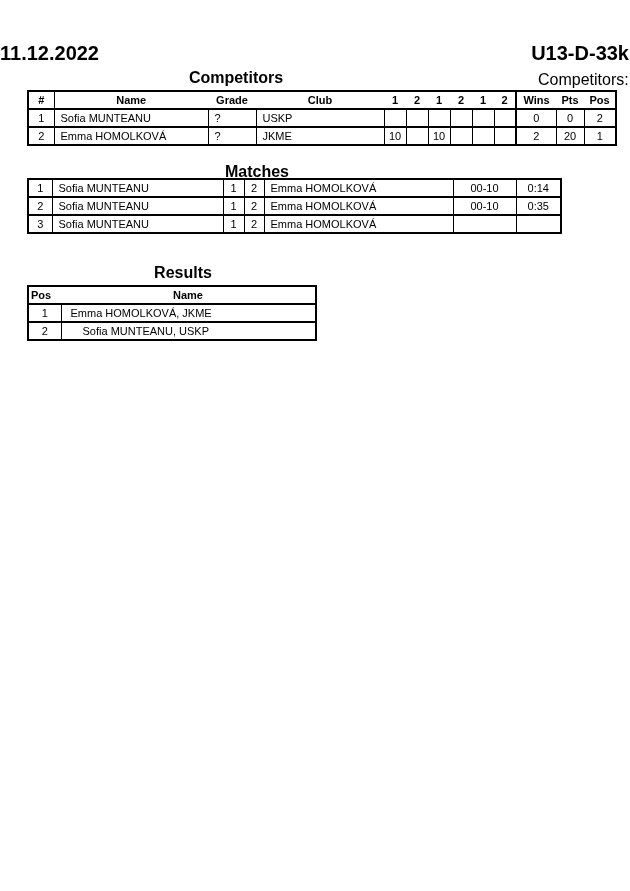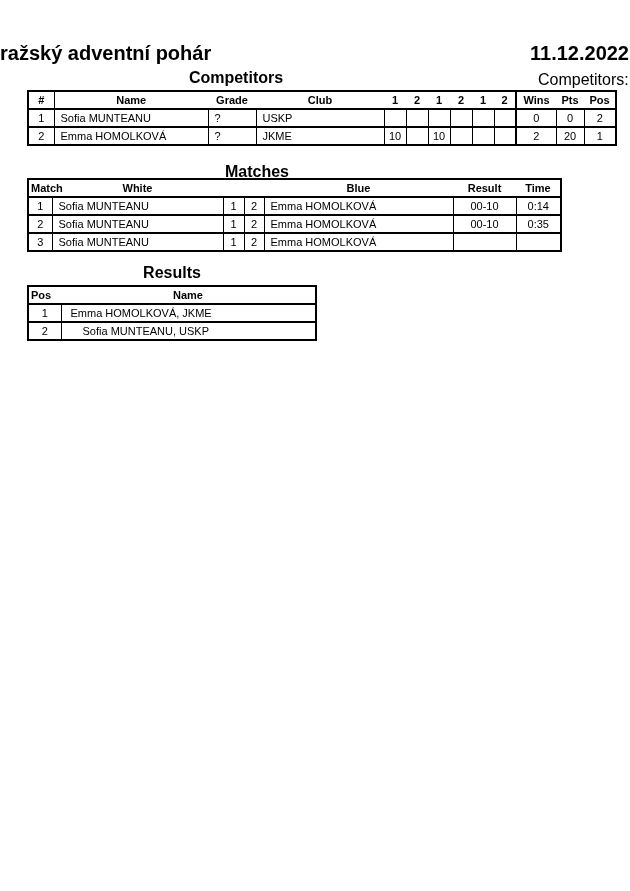--- a/index.html
+++ b/index.html
@@ -15,21 +15,21 @@
     position: absolute; top: 42px; left: 0; width: 629px;
     display: flex; justify-content: space-between;
     font-size: 20px; font-weight: bold; white-space: nowrap;
   }
   .sec-heading {
     position: absolute; font-size: 16px; font-weight: bold;
     text-align: center; white-space: nowrap;
   }
   #comp-heading    { top: 69px;  left: 0; width: 472px; }
   #matches-heading { top: 163px; left: 16px; width: 482px; }
-  #results-heading { top: 264px; left: 0; width: 344px; }
+  #results-heading { top: 264px; left: 11px; width: 344px; }
   .comp-count {
     position: absolute; top: 71px; left: 490px; width: 152px;
     font-size: 16px; text-align: right; white-space: nowrap;
   }
   table {
     position: absolute;
     border-collapse: collapse; table-layout: fixed;
     border: 2px solid #000; background: #fff;
   }
   #competitors-table { left: 27px; top: 90px;  width: 590px; }
@@ -51,22 +51,22 @@
   }
   td.left { text-align: left; padding-left: 6px; }
   .thickL { border-left: 2px solid #000 !important; }
   th.hairR { border-right: 1px solid #000; }
   th.alignL { text-align: left; padding-left: 2px; }
 </style>
 </head>
 <body>
 
 <div class="title">
-  <span>ražský adventní pohár</span>
   <span>11.12.2022</span>
+  <span>U13-D-33k</span>
 </div>
 
 <div id="comp-heading" class="sec-heading">Competitors</div>
 <div class="comp-count">Competitors: 2</div>
 
 <table id="competitors-table">
   <colgroup>
     <col style="width:26px">
       <col style="width:154px">
       <col style="width:48px">
@@ -136,29 +136,20 @@
   <colgroup>
     <col style="width:24px">
       <col style="width:171px">
       <col style="width:21px">
       <col style="width:20px">
     <col style="width:189px">
       <col style="width:63px">
       <col style="width:45px">
   </colgroup>
   <tbody>
-      <tr>
-    <th class="alignL">Match</th>
-    <th>White</th>
-    <th></th>
-    <th></th>
-    <th>Blue</th>
-    <th>Result</th>
-    <th>Time</th>
-  </tr>
   <tr>
     <td>1</td>
     <td class="left">Sofia MUNTEANU</td>
     <td>1</td>
     <td>2</td>
     <td class="left">Emma HOMOLKOVÁ</td>
     <td>00-10</td>
     <td>0:14</td>
   </tr>
   <tr>

